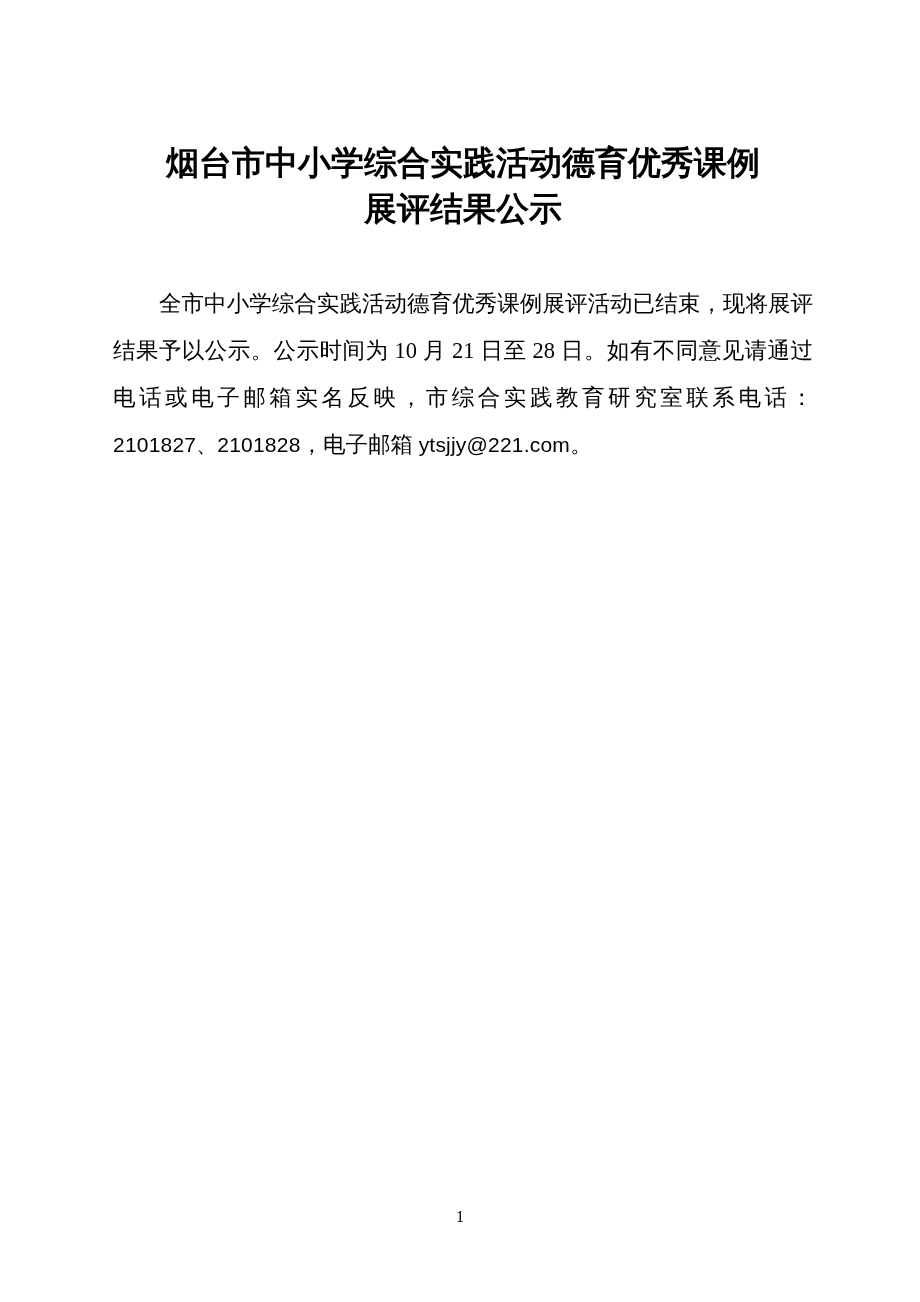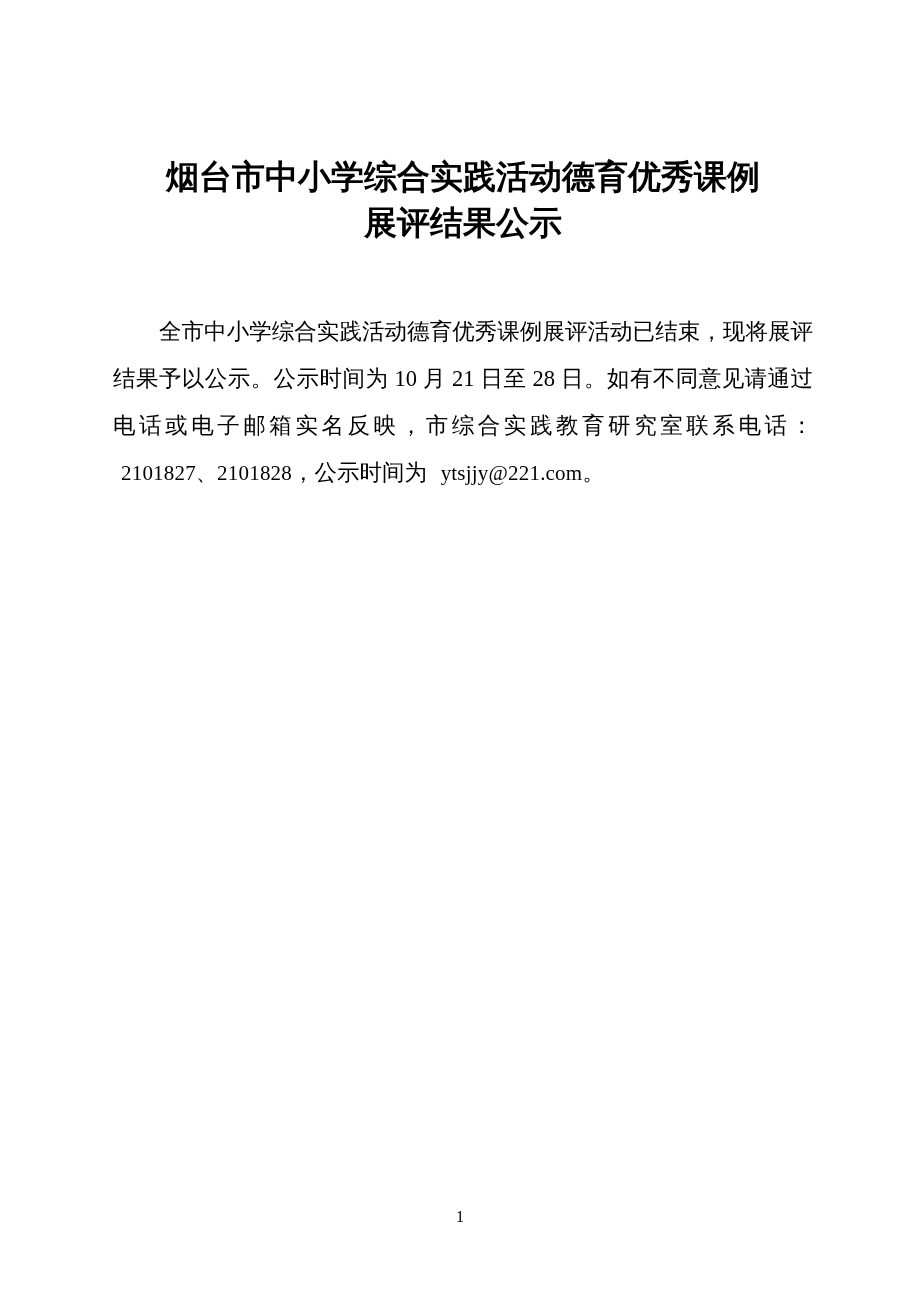--- a/index.html
+++ b/index.html
@@ -17,21 +17,21 @@
     font-family: "Liberation Serif", "DejaVu Serif", serif;
     color: #000000;
   }
   .content {
     position: absolute;
     left: 113px;
     top: 0;
     width: 700px;
   }
   .doc-title {
-    margin: 18px;
+    margin: 4px;
     padding-top: 136px;
     text-align: center;
     font-family: "Liberation Sans", "DejaVu Sans", sans-serif;
     font-weight: bold;
     font-size: 33px;
     line-height: 46px;
     letter-spacing: 0px;
     color: #000000;
   }
   .doc-title .line2 {
@@ -42,24 +42,23 @@
     padding-top: 44px;
     font-family: "Liberation Serif", "DejaVu Serif", serif;
     font-size: 22.5px;
     line-height: 47px;
     text-align: justify;
     text-justify: inter-ideograph;
     text-indent: 46px;
     color: #000000;
   }
   .mono {
-    font-family: Liberation Serif, serif;
+    font-family: Liberation Sans, sans-serif;
     font-size: 21px;
     letter-spacing: 0.2px;
-    margin-left: 8px;
   }
   .page-number {
     position: absolute;
     left: 0;
     right: 0;
     top: 1208px;
     text-align: center;
     font-family: "Liberation Serif", "DejaVu Serif", serif;
     font-size: 16px;
     color: #000000;
@@ -70,19 +69,19 @@
 
 <div class="page">
 
   <div class="content">
 
     <h1 class="doc-title">
       <span>烟台市中小学综合实践活动德育优秀课例</span>
       <span class="line2">展评结果公示</span>
     </h1>
 
-    <p class="body-para"><span>全市中小学综合实践活动德育优秀课例展评活动已结束，现将展评结果予以公示。公示时间为 10 月 21 日至 28 日。如有不同意见请通过电话或电子邮箱实名反映，市综合实践教育研究室联系电话：</span><span class="mono">2101827、2101828</span><span>，公示时间为 </span><span class="mono">ytsjjy@221.com</span><span>。</span></p>
+    <p class="body-para"><span>全市中小学综合实践活动德育优秀课例展评活动已结束，现将展评结果予以公示。公示时间为 10 月 21 日至 28 日。如有不同意见请通过电话或电子邮箱实名反映，市综合实践教育研究室联系电话：</span><span class="mono">2101827、2101828</span><span>，电子邮箱 </span><span class="mono">ytsjjy@221.com</span><span>。</span></p>
 
   </div>
 
   <div class="page-number">1</div>
 
 </div>
 
 </body></html>

